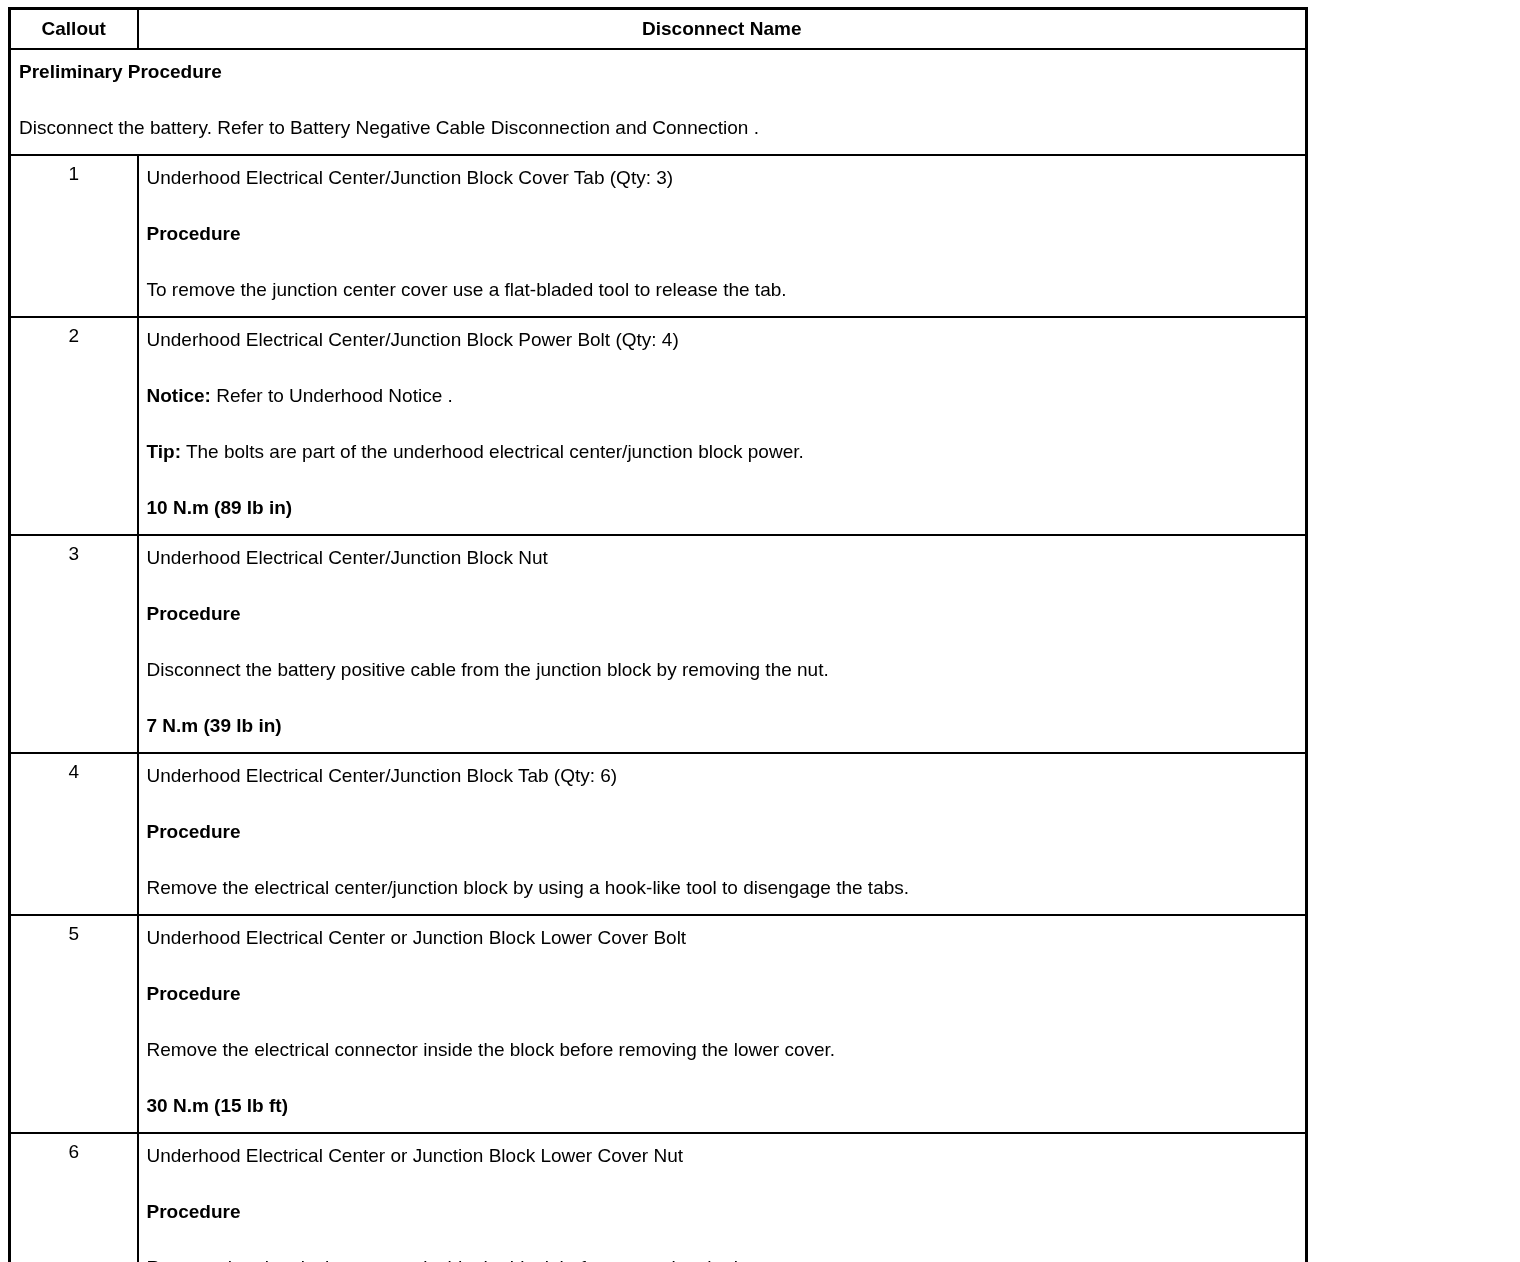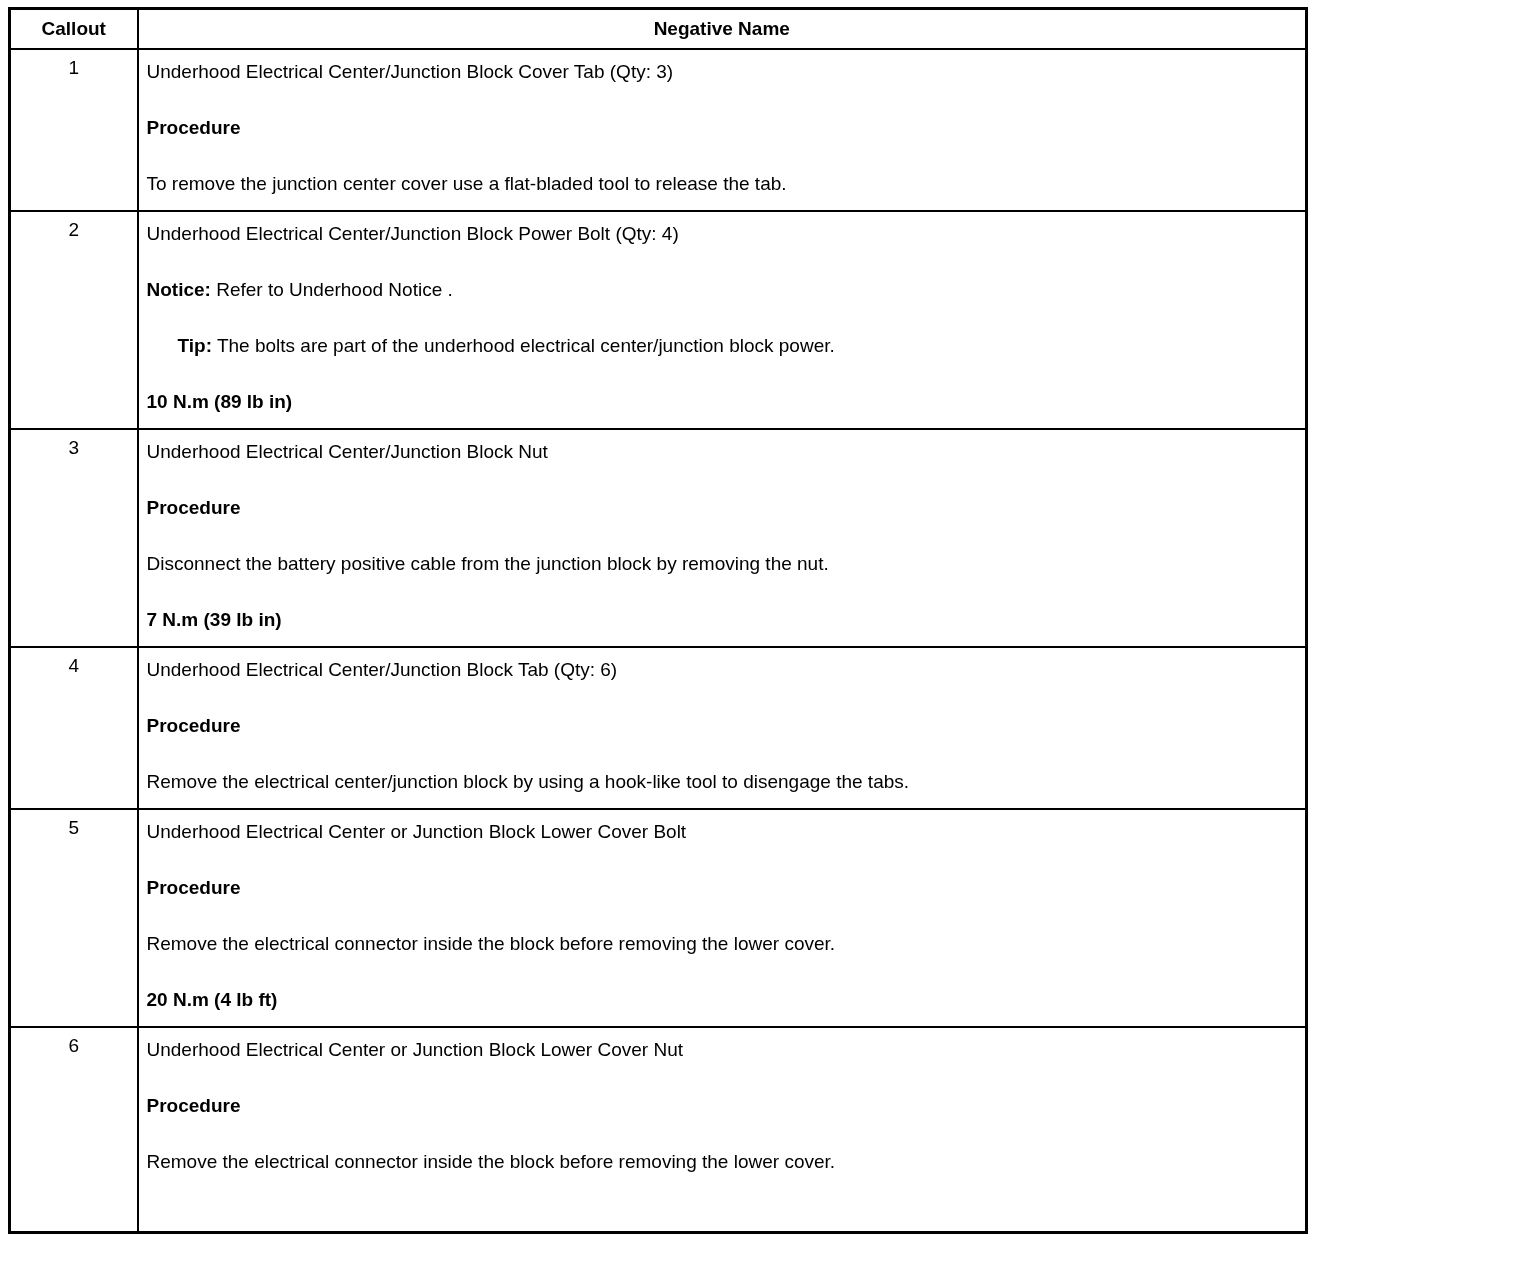--- a/index.html
+++ b/index.html
@@ -38,21 +38,21 @@
     vertical-align: middle !important;
   }
   td.callout-cell {
     text-align: center;
     vertical-align: middle;
     padding: 4px !important;
   }
   td.prelim-cell { padding-left: 9px; }
   p.para { margin: 0; }
   p.para + p.para { margin-top: 28px; }
-  p.para.tight { margin-top: 3px; margin-left: 31px; }
+  p.para.tight { margin-top: 3px; }
   .bold { font-weight: bold; }
   tr.r-header { height: 40px; }
   tr.r-prelim { height: 100px; }
   tr.r1 { height: 150px; }
   tr.r2 { height: 182px; }
   tr.r3 { height: 208px; }
   tr.r4 { height: 150px; }
   tr.r5 { height: 206px; }
   tr.r6 { height: 206px; }
 </style>
@@ -62,23 +62,29 @@
 <div class="page">
   <table class="spec">
     <colgroup>
       <col class="callout-col">
       <col>
     </colgroup>
 
     <tbody>
         <tr class="r-header">
       <th>Callout</th>
-      <th>Negative Name</th>
+      <th>Disconnect Name</th>
     </tr>
 
+    <tr class="r-prelim">
+      <td colspan="2" class="prelim-cell">
+        <p class="para bold">Preliminary Procedure</p>
+        <p class="para">Disconnect the battery. Refer to Battery Negative Cable Disconnection and Connection .</p>
+      </td>
+    </tr>
 
     <tr class="r1">
       <td class="callout-cell">1</td>
       <td>
         <p class="para">Underhood Electrical Center/Junction Block Cover Tab (Qty: 3)</p>
         <p class="para bold">Procedure</p>
         <p class="para">To remove the junction center cover use a flat-bladed tool to release the tab.</p>
       </td>
     </tr>
 
@@ -110,21 +116,21 @@
         <p class="para">Remove the electrical center/junction block by using a hook-like tool to disengage the tabs.</p>
       </td>
     </tr>
 
     <tr class="r5">
       <td class="callout-cell">5</td>
       <td>
         <p class="para">Underhood Electrical Center or Junction Block Lower Cover Bolt</p>
         <p class="para bold">Procedure</p>
         <p class="para">Remove the electrical connector inside the block before removing the lower cover.</p>
-        <p class="para bold">20 N.m (4 lb ft)</p>
+        <p class="para bold">30 N.m (15 lb ft)</p>
       </td>
     </tr>
 
     <tr class="r6">
       <td class="callout-cell">6</td>
       <td>
         <p class="para">Underhood Electrical Center or Junction Block Lower Cover Nut</p>
         <p class="para bold">Procedure</p>
         <p class="para">Remove the electrical connector inside the block before removing the lower cover.</p>
 

